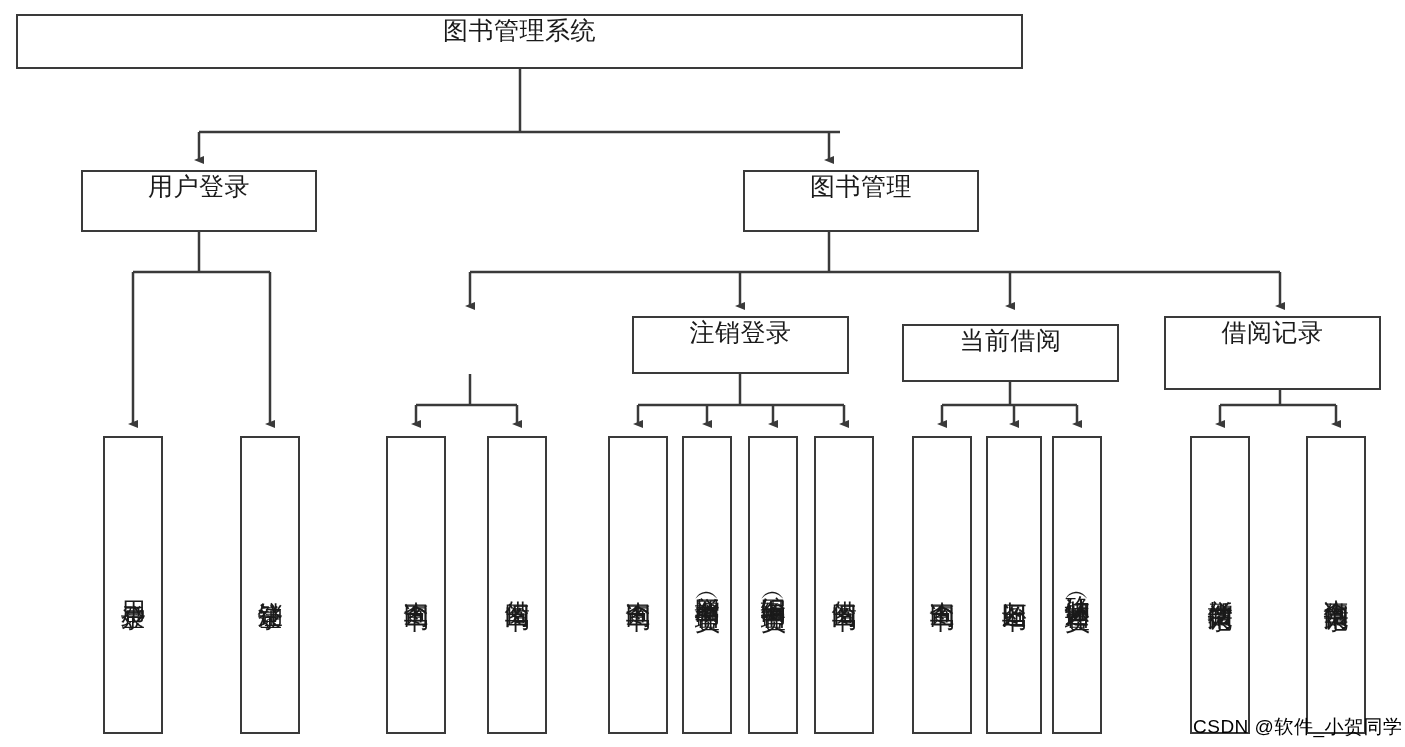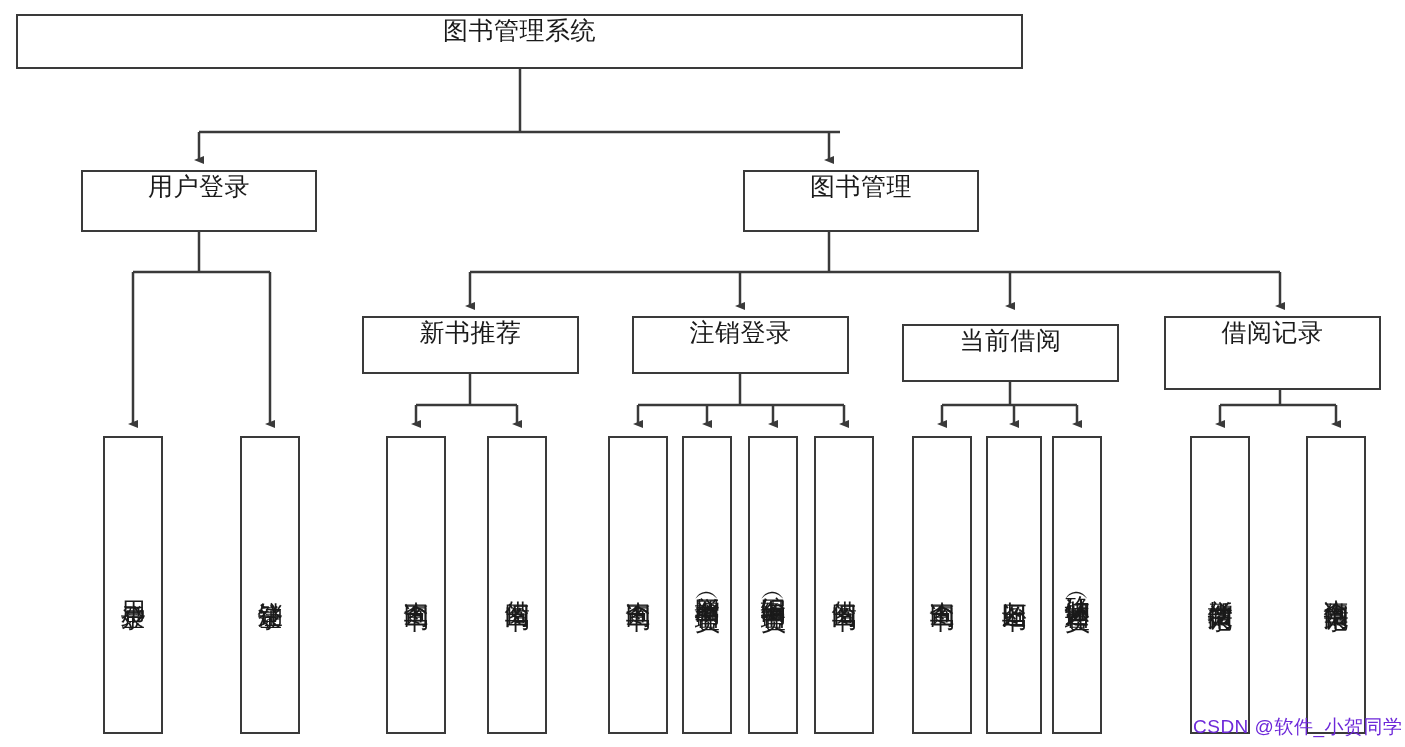--- a/index.html
+++ b/index.html
@@ -48,21 +48,21 @@
     text-orientation: upright;
     font-size: 25px;
     line-height: 1.18;
     letter-spacing: 2px;
     white-space: nowrap;
     text-align: center;
   }
   .watermark {
     position: absolute;
     font-size: 19px;
-    color: #6d28d9;
+    color: #000000;
     letter-spacing: 0.5px;
     white-space: nowrap;
   }
 </style>
 </head>
 <body>
 
 <div id="canvas">
 
   <svg class="edges" viewBox="0 0 1405 747" xmlns="http://www.w3.org/2000/svg">
@@ -119,23 +119,20 @@
     <span>图书管理系统</span>
   </div>
 
   <div class="node horizontal" style="left: 81px; top: 170px; width: 236px; height: 62px;">
     <span>用户登录</span>
   </div>
   <div class="node horizontal" style="left: 711px; top: 170px; width: 236px; height: 62px; margin-left: 32px;">
     <span>图书管理</span>
   </div>
 
-  <div class="node horizontal" style="left: 362px; top: 316px; width: 217px; height: 58px;">
-    <span>新书推荐</span>
-  </div>
   <div class="node horizontal" style="left: 632px; top: 316px; width: 217px; height: 58px;">
     <span>注销登录</span>
   </div>
   <div class="node horizontal" style="left: 902px; top: 324px; width: 217px; height: 58px;">
     <span>当前借阅</span>
   </div>
   <div class="node horizontal" style="left: 1164px; top: 316px; width: 217px; height: 74px;">
     <span>借阅记录</span>
   </div>
 

